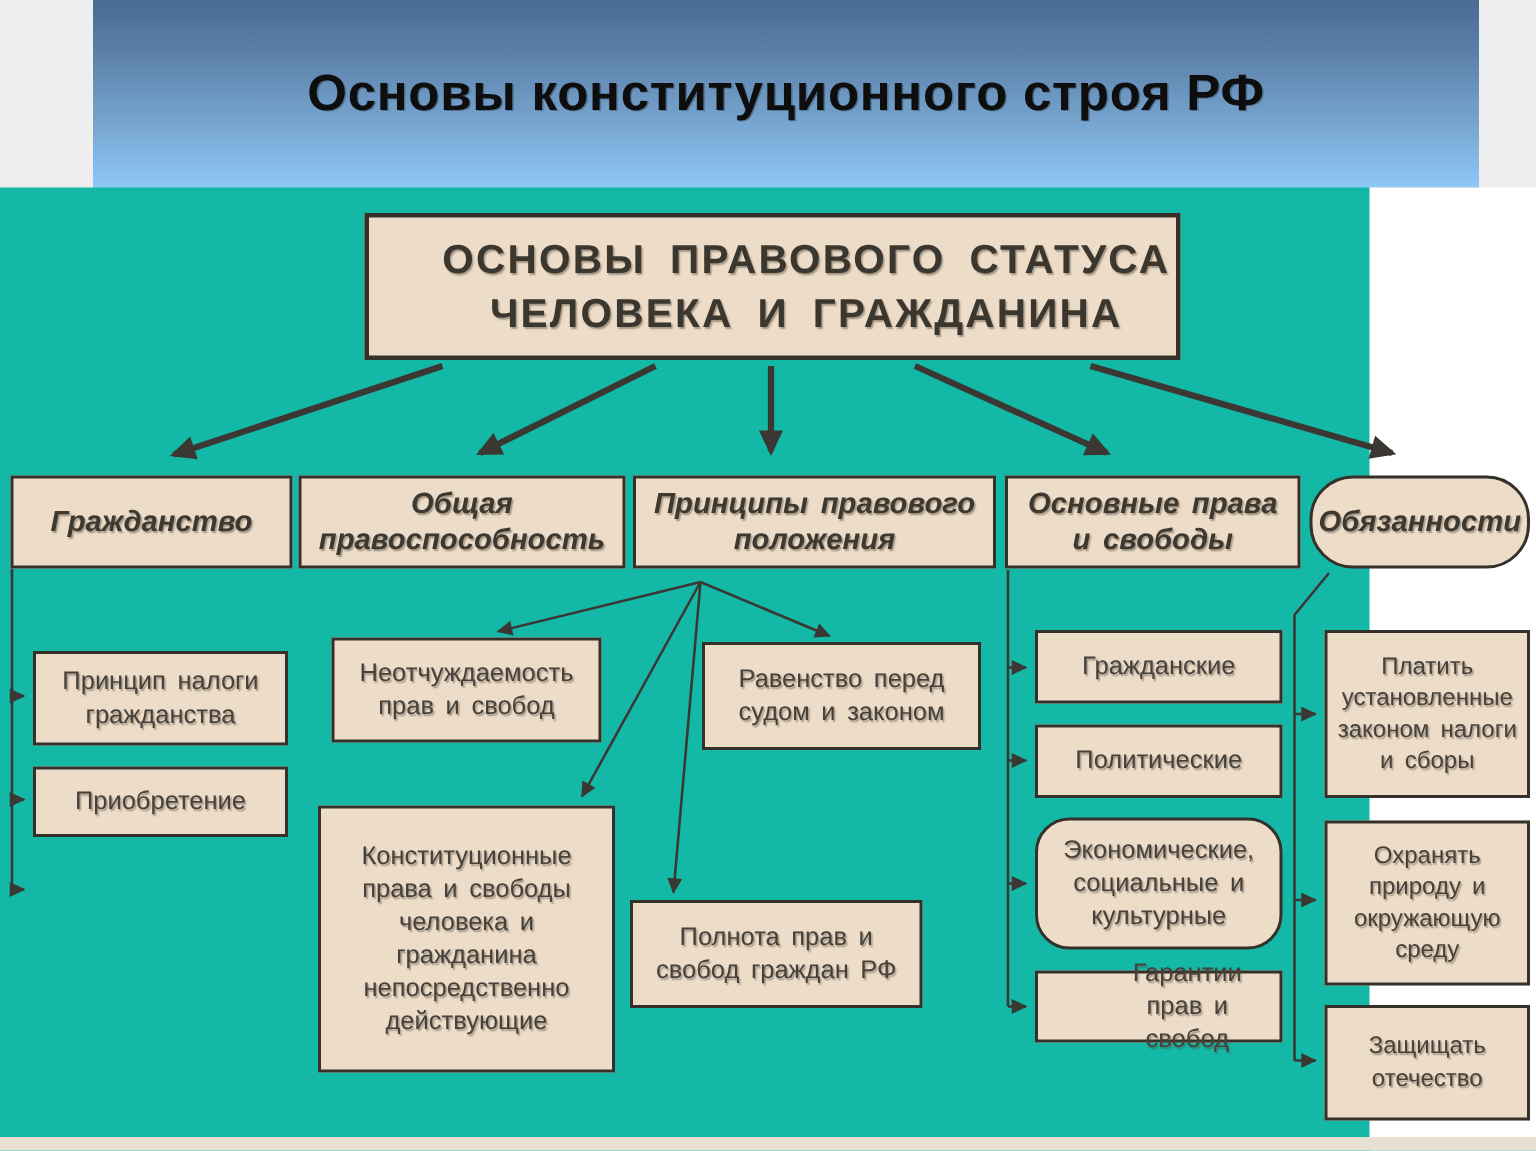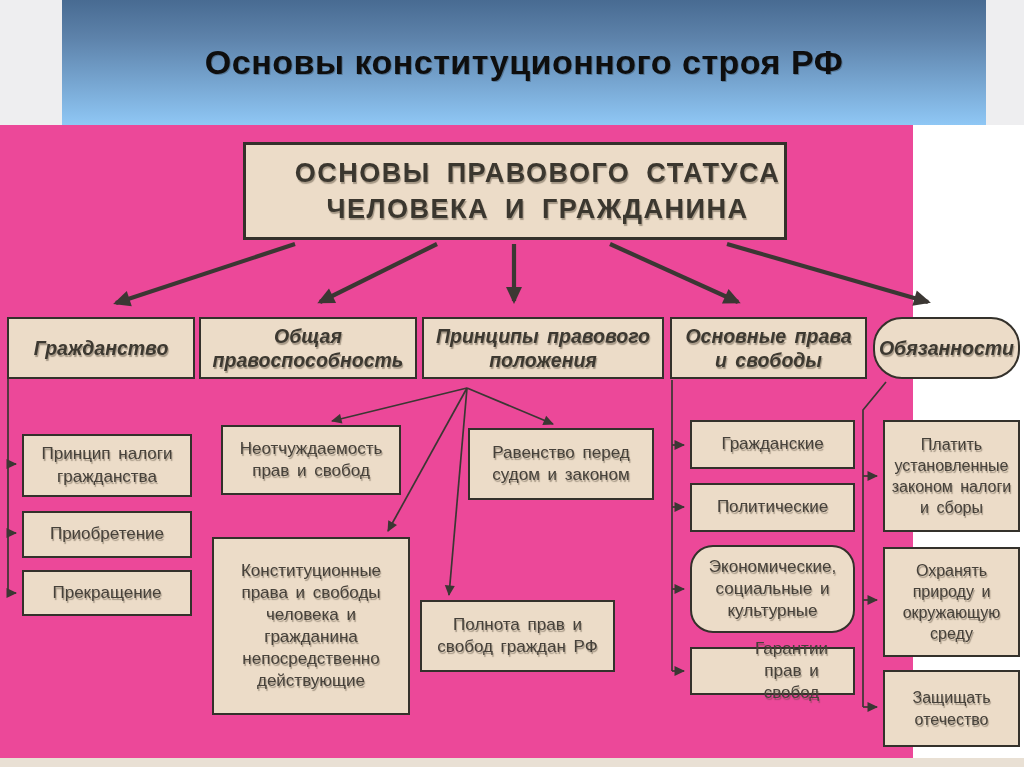--- a/index.html
+++ b/index.html
@@ -1,17 +1,17 @@
 <!DOCTYPE html>
 <html lang="ru"><head>
 <meta charset="utf-8">
 <style>
   html,body{margin:0;padding:0;}
   body{width:1024px;height:767px;overflow:hidden;font-family:"Liberation Sans",sans-serif;}
-  .stage{position:relative;width:913px;height:767px;background:#ec4899;}
+  .stage{position:relative;width:913px;height:767px;background:#14b8a6;}
 
   
   .side-strip{position:absolute;top:0;height:125px;background:#eeeef0;}
   .side-strip.left{left:0;width:62px;}
   .side-strip.right{left:986px;width:38px;}
   .banner{position:absolute;left:62px;top:0;width:924px;height:125px;
           background:linear-gradient(to bottom,#486b92 0%,#5d82aa 30%,#8fc7f5 100%);
           display:flex;align-items:center;justify-content:center;}
   .banner-title{font-size:34px;font-weight:bold;color:#0e0e0e;letter-spacing:.5px;
                 text-shadow:1px 1px 0 rgba(0,0,0,.25);white-space:pre-line;text-align:center;}
@@ -94,21 +94,20 @@
   <div class="box lvl2" style="left:199px;top:317px;width:218px;height:62px;">Общая
 правоспособность</div>
   <div class="box lvl2" style="left:422px;top:317px;width:242px;height:62px;">Принципы правового
 положения</div>
   <div class="box lvl2" style="left:670px;top:317px;width:197px;height:62px;">Основные права
 и свободы</div>
   <div class="box lvl2" style="left:873px;top:317px;width:147px;height:62px;border-radius:29px;">Обязанности</div>
 
   <div class="box leaf" style="left:22px;top:434px;width:170px;height:63px;">Принцип налоги гражданства</div>
   <div class="box leaf" style="left:22px;top:511px;width:170px;height:47px;">Приобретение</div>
-  <div class="box leaf" style="left:22px;top:570px;width:170px;height:46px;">Прекращение</div>
 
   <div class="box leaf" style="left:221px;top:425px;width:180px;height:70px;">Неотчуждаемость прав и свобод</div>
   <div class="box leaf" style="left:212px;top:537px;width:198px;height:178px;">Конституционные права и свободы человека и гражданина непосредственно действующие</div>
   <div class="box leaf" style="left:468px;top:428px;width:186px;height:72px;">Равенство перед судом и законом</div>
   <div class="box leaf" style="left:420px;top:600px;width:195px;height:72px;">Полнота прав и свобод граждан РФ</div>
 
   <div class="box leaf" style="left:690px;top:420px;width:165px;height:49px;">Гражданские</div>
   <div class="box leaf" style="left:690px;top:483px;width:165px;height:49px;">Политические</div>
   <div class="box leaf" style="left:690px;top:545px;width:165px;height:88px;border-radius:23px;">Экономические, социальные и культурные</div>
   <div class="box leaf" style="left:690px;top:647px;width:165px;height:48px;padding-left:44px;">Гарантии прав и свобод</div>

